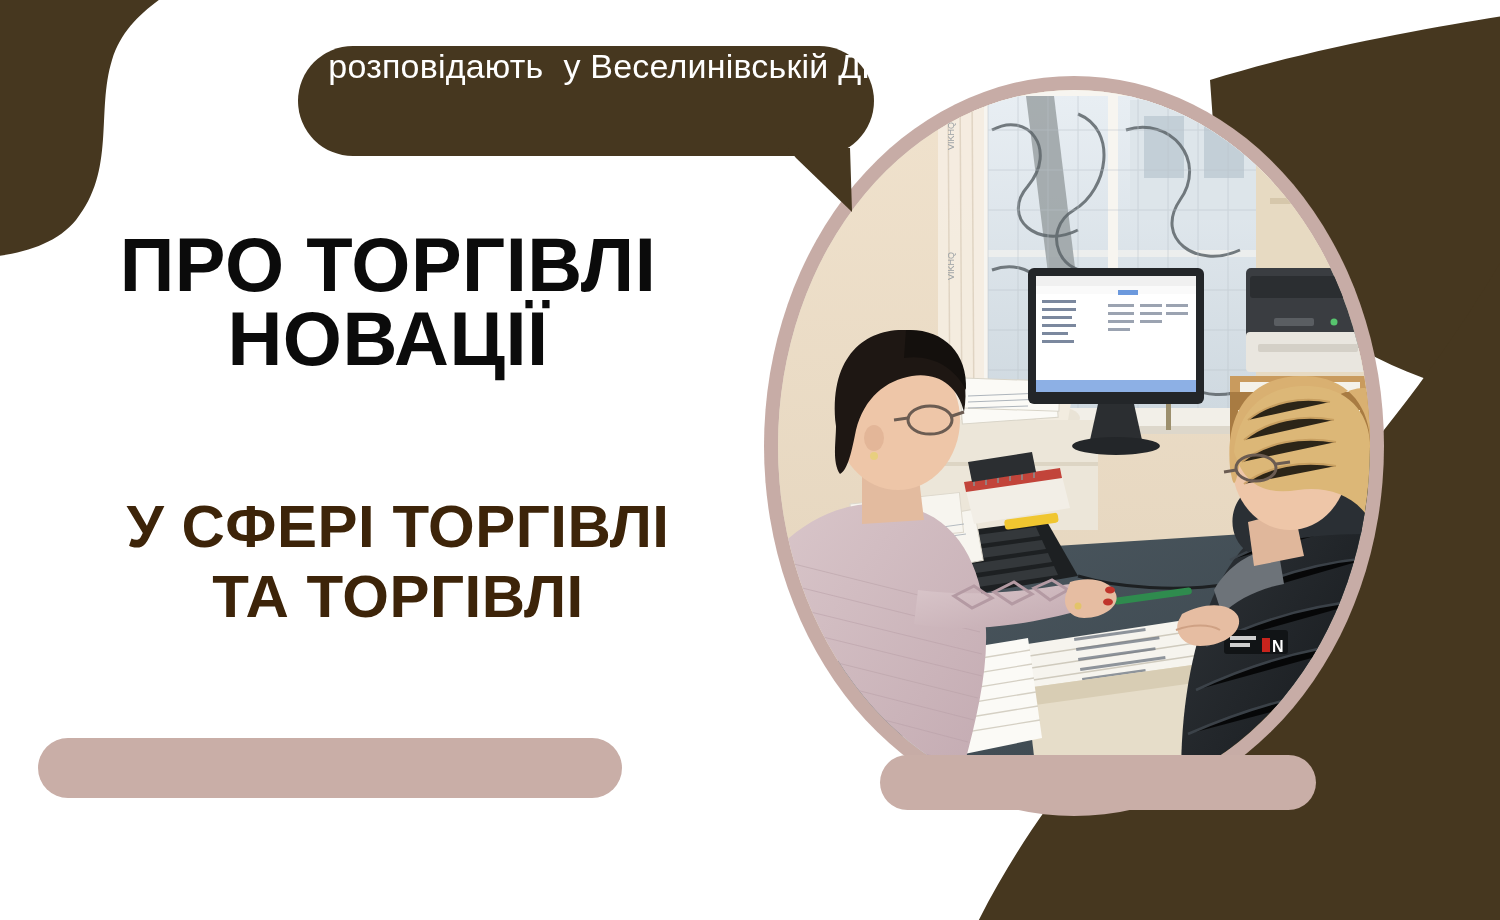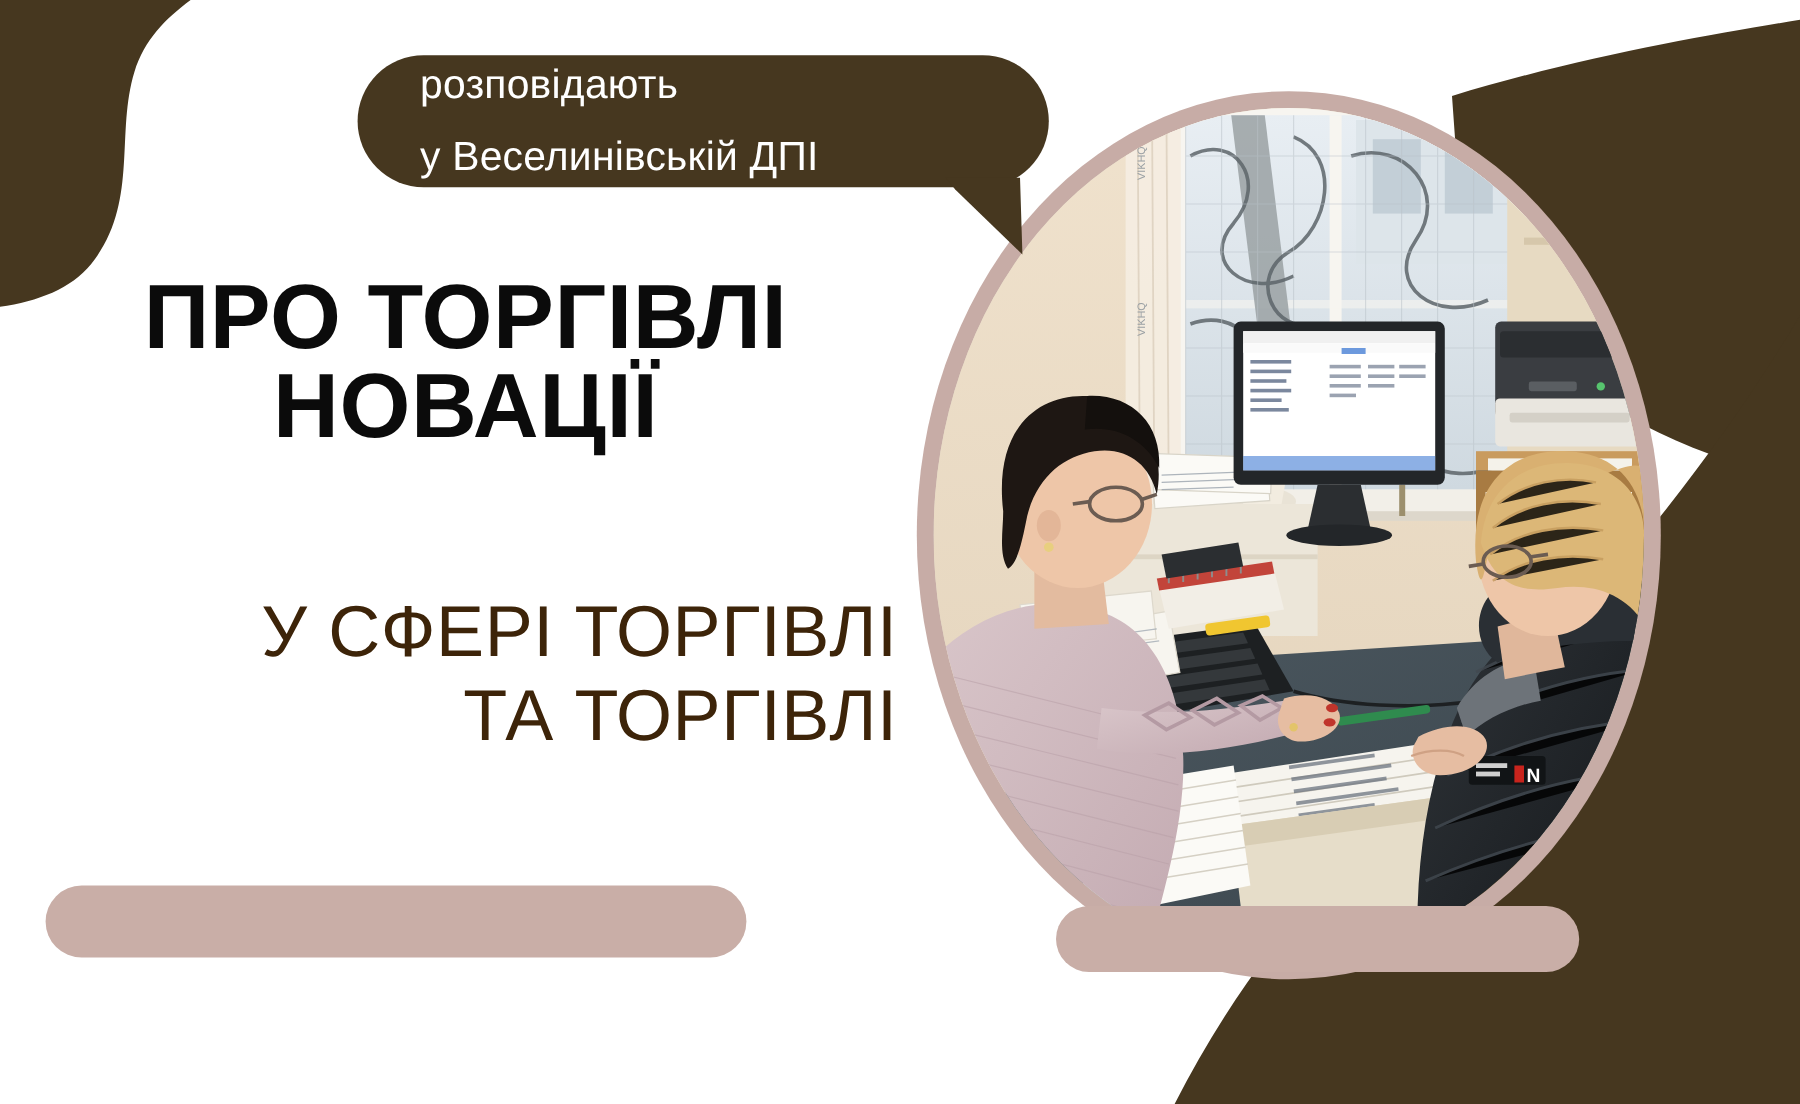--- a/index.html
+++ b/index.html
@@ -28,21 +28,21 @@
   #blob-right { right:-40px; top:-20px; width:760px; height:980px; }
 
   
   #bubble {
     position:absolute;
     left:298px; top:46px;
     width:576px; height:110px;
     background:#46371f;
     border-radius:56px;
     display:flex;
-    flex-direction:column;
+    flex-direction:row;
     justify-content:center;
     padding-left:52px;
     gap:20px;
   }
   #bubble .line {
     color:#ffffff;
     font-size:34px;
     line-height:40px;
     letter-spacing:0.2px;
     white-space:nowrap;
@@ -70,22 +70,22 @@
     text-align:center;
     letter-spacing:0.5px;
   }
   #subheadline {
     position:absolute;
     left:48px; top:492px;
     width:700px;
     color:#3d2409;
     font-size:60px;
     line-height:70px;
-    font-weight:normal;
-    text-align:right;
+    font-weight:bold;
+    text-align:center;
     letter-spacing:0.5px;
   }
 
   
   .pill {
     position:absolute;
     background:#c9aea7;
     border-radius:40px;
   }
   #pill-left  { left:38px;  top:738px; width:584px; height:60px; }

